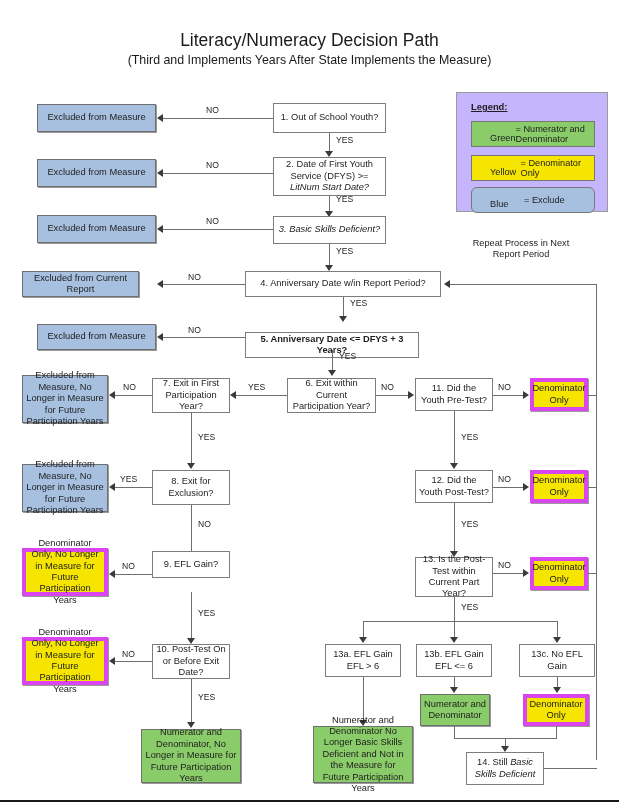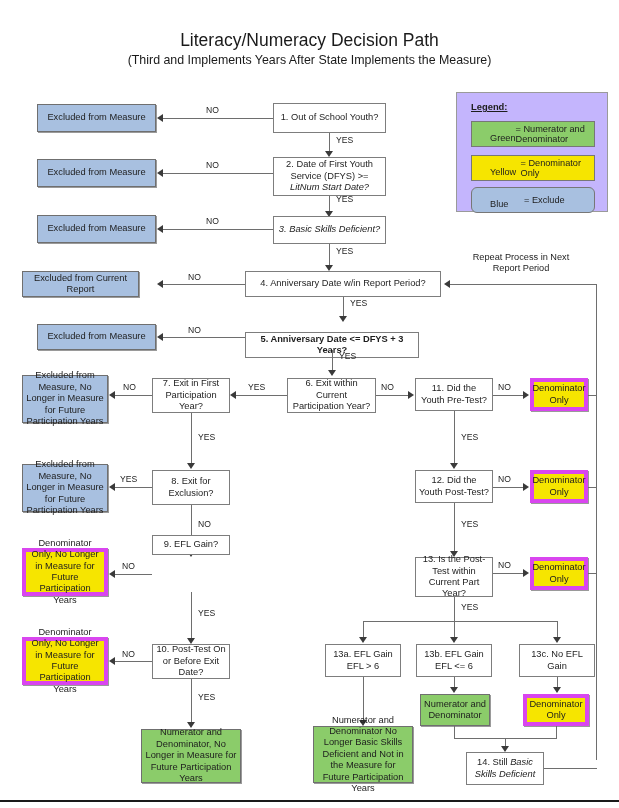--- a/index.html
+++ b/index.html
@@ -100,21 +100,21 @@
   <div class="ln lv" style="left:329px;top:244px;height:23px;"></div>
   <div class="ar ar-d" style="left:325px;top:265px;"></div>
   <div class="lbl" style="left:336px;top:246px;">YES</div>
 
   <div class="node dec" style="left:245px;top:271px;width:196px;height:26px;">4.  Anniversary Date w/in Report Period?</div>
   <div class="node blue" style="left:22px;top:271px;width:117px;height:26px;">Excluded from Current Report</div>
   <div class="ln lh" style="left:163px;top:284px;width:82px;"></div>
   <div class="ar ar-l" style="left:157px;top:280px;"></div>
   <div class="lbl" style="left:188px;top:272px;">NO</div>
 
-  <div class="ctr" style="left:461px;top:252px;width:120px;">Repeat Process in Next Report Period</div>
+  <div class="ctr" style="left:461px;top:238px;width:120px;">Repeat Process in Next Report Period</div>
   <div class="ln lh" style="left:450px;top:284px;width:146px;"></div>
   <div class="ar ar-l" style="left:444px;top:280px;"></div>
   <div class="ln lv" style="left:596px;top:284px;height:476px;"></div>
 
   <div class="ln lv" style="left:343px;top:297px;height:21px;"></div>
   <div class="ar ar-d" style="left:339px;top:316px;"></div>
   <div class="lbl" style="left:350px;top:298px;">YES</div>
 
   <div class="node dec" style="left:245px;top:332px;width:174px;height:26px;font-weight:bold;">5.  Anniversary Date &lt;= DFYS + 3 Years?</div>
   <div class="node blue" style="left:37px;top:324px;width:119px;height:26px;">Excluded from Measure</div>
@@ -173,21 +173,21 @@
   <div class="ln lh" style="left:588px;top:487px;width:9px;"></div>
 
   <div class="ln lv" style="left:191px;top:505px;height:48px;"></div>
   <div class="ar ar-d" style="left:187px;top:551px;"></div>
   <div class="lbl" style="left:198px;top:519px;">NO</div>
 
   <div class="ln lv" style="left:454px;top:503px;height:50px;"></div>
   <div class="ar ar-d" style="left:450px;top:551px;"></div>
   <div class="lbl" style="left:461px;top:519px;">YES</div>
 
-  <div class="node dec" style="left:152px;top:535px;width:78px;height:20px;text-align:center;">9.  EFL Gain?</div>
+  <div class="node dec" style="left:152px;top:551px;width:78px;height:27px;text-align:center;">9.  EFL Gain?</div>
   <div class="node dec" style="left:415px;top:557px;width:78px;height:40px;">13.  Is the Post-Test within Current Part Year?</div>
   <div class="node yellow" style="left:22px;top:548px;width:86px;height:48px;">Denominator Only, No Longer in Measure for Future Participation Years</div>
   <div class="node yellow" style="left:530px;top:557px;width:58px;height:33px;">Denominator Only</div>
 
   <div class="ln lh" style="left:115px;top:574px;width:37px;"></div>
   <div class="ar ar-l" style="left:109px;top:570px;"></div>
   <div class="lbl" style="left:122px;top:561px;">NO</div>
 
   <div class="ln lh" style="left:493px;top:573px;width:31px;"></div>
   <div class="ar ar-r" style="left:523px;top:569px;"></div>

